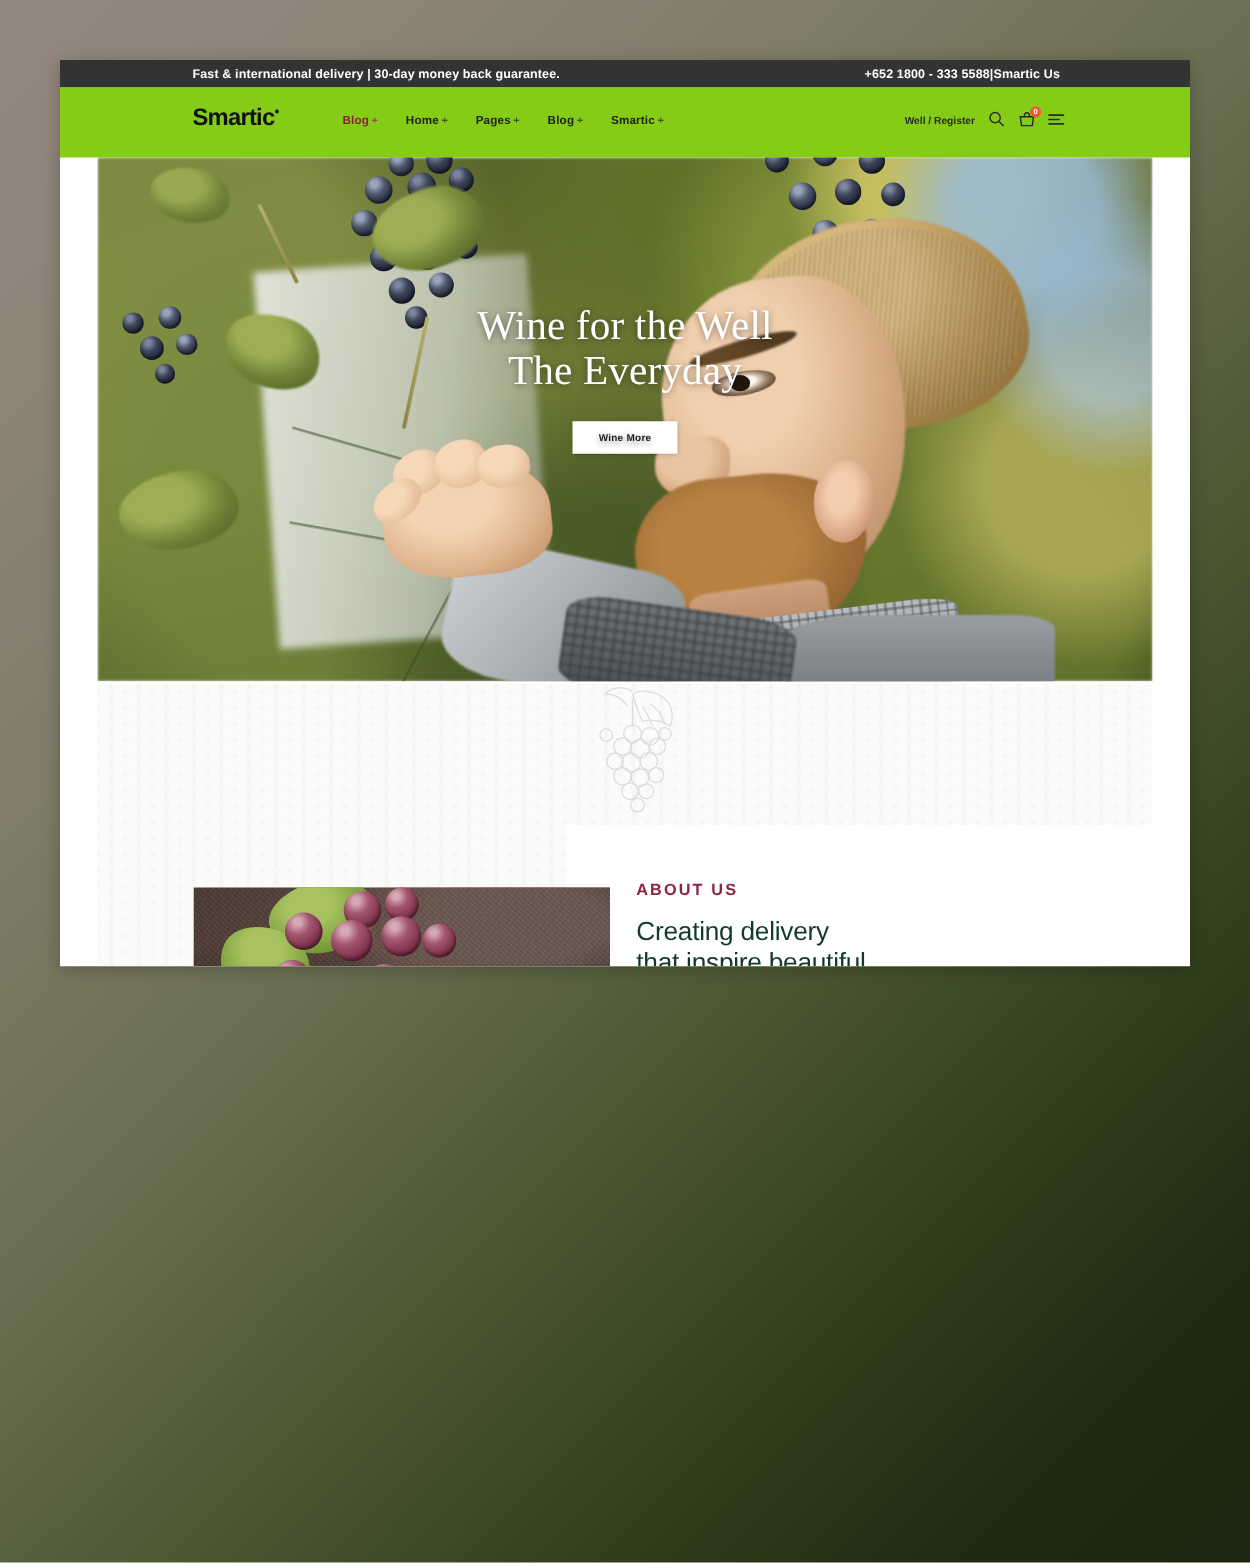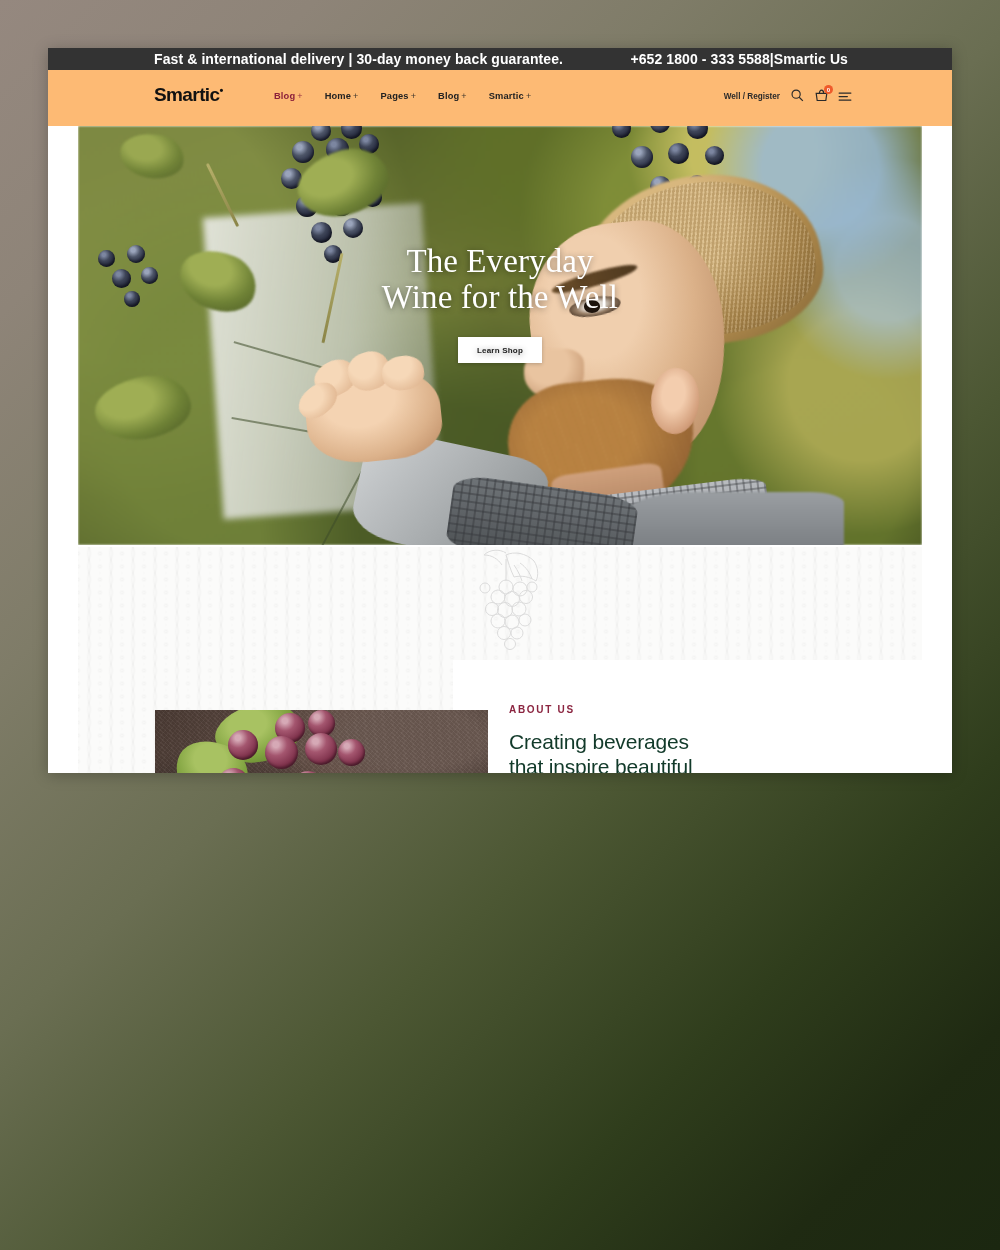--- a/index.html
+++ b/index.html
@@ -27,29 +27,29 @@
     width:904px; height:725px;
     overflow:hidden;
     background:#ffffff;
     box-shadow:0 2px 14px rgba(0,0,0,.25);
   }
 
   
   .topbar {
     height:22px; background:#333333; color:#ffffff;
     display:flex; align-items:center;
-    font-size:14px; font-weight:700; letter-spacing:.1px;
+    font-size:10px; font-weight:700; letter-spacing:.1px;
     position:relative;
   }
   .topbar .left  { position:absolute; left:106px; }
   .topbar .right { position:absolute; right:104px; display:flex; gap:0; }
 
   
   .header {
-    height:56px; background:#fdba74; display:flex; align-items:center;
+    height:56px; background:#84cc16; display:flex; align-items:center;
     position:relative;
   }
   .logo {
     position:absolute; left:106px; top:14px;
     font-size:19px; font-weight:800; color:#111111;
     letter-spacing:-0.6px;
   }
   .logo sup { font-size:11px; vertical-align:super; }
 
   .nav {
@@ -268,21 +268,21 @@
       repeating-radial-gradient(circle at 100% 50%, transparent 0, rgba(0,0,0,.022) 1px, transparent 3px, transparent 11px);
     background-size:22px 13px, 22px 13px;
     overflow:hidden;
   }
   .aboutCard {
     position:absolute; left:375px; top:113px; width:469px; height:113px;
     background:#ffffff;
   }
   .aboutInner { position:absolute; left:56px; top:44px; }
   .aboutLabel {
-    font-size:10px; font-weight:700; letter-spacing:1.7px;
+    font-size:13px; font-weight:700; letter-spacing:1.7px;
     color:#8b2540; margin-bottom:14px;
   }
   .aboutTitle {
     font-size:21px; line-height:1.2; color:#123a2a; font-weight:400;
     letter-spacing:-.2px;
   }
   .grapeArt {
     position:absolute; left:398px; top:0px; width:88px; height:108px;
     opacity:.85;
   }
@@ -452,24 +452,24 @@
       <div class="sleeveDark"></div>
       <div class="hand"></div>
       <div class="finger" style="left:28%; top:56%; width:5%; height:8%; transform:rotate(-28deg);"></div>
       <div class="finger" style="left:32%; top:54%; width:5%; height:9%; transform:rotate(-18deg);"></div>
       <div class="finger" style="left:36%; top:55%; width:5%; height:8%; transform:rotate(-8deg);"></div>
       <div class="finger" style="left:26%; top:62%; width:5%; height:7%; transform:rotate(-40deg);"></div>
     </div>
 
     <div class="heroText">
       <div class="heroTitle">
+        <div>Wine for the Well</div>
         <div>The Everyday</div>
-        <div>Wine for the Well</div>
-      </div>
-      <div class="heroBtn">Learn Shop</div>
+      </div>
+      <div class="heroBtn">Wine More</div>
     </div>
   </div>
 
   <div class="about">
 
     <div class="grapeArt">
       <svg width="88" height="108" viewBox="0 0 88 108" fill="none" stroke="#d6d6d6" stroke-width="1">
         <path d="M30 6 C24 2 14 2 8 8 C16 8 22 12 26 18"></path>
         <path d="M30 8 C38 4 50 6 58 14 C62 20 63 28 60 34 C54 30 46 28 38 30 C34 22 32 14 30 8 Z"></path>
         <path d="M44 16 C50 20 54 26 56 32"></path>
@@ -491,21 +491,21 @@
         <circle cx="34" cy="97" r="5.5"></circle>
         <circle cx="9" cy="41" r="5"></circle>
           <circle cx="56" cy="40" r="5"></circle>
       </svg>
     </div>
 
     <div class="aboutCard">
       <div class="aboutInner">
         <div class="aboutLabel">ABOUT US</div>
         <div class="aboutTitle">
-          <div>Creating beverages</div>
+          <div>Creating delivery</div>
           <div>that inspire beautiful</div>
 
         </div>
       </div>
     </div>
 
     <div class="aboutPhoto">
       <div class="slateTex"></div>
 
       <div class="rleaf" style="left:18%; top:-4%; width:86px; height:58px; transform:rotate(-12deg);"></div>

